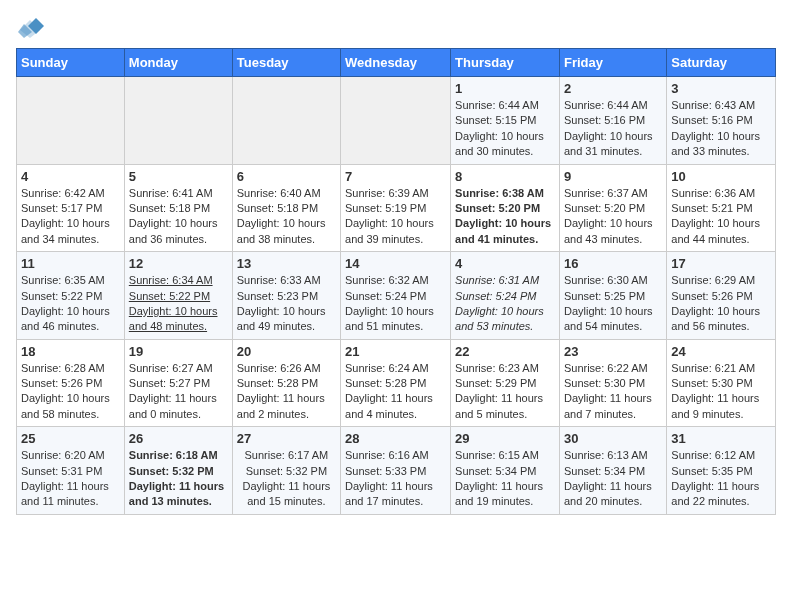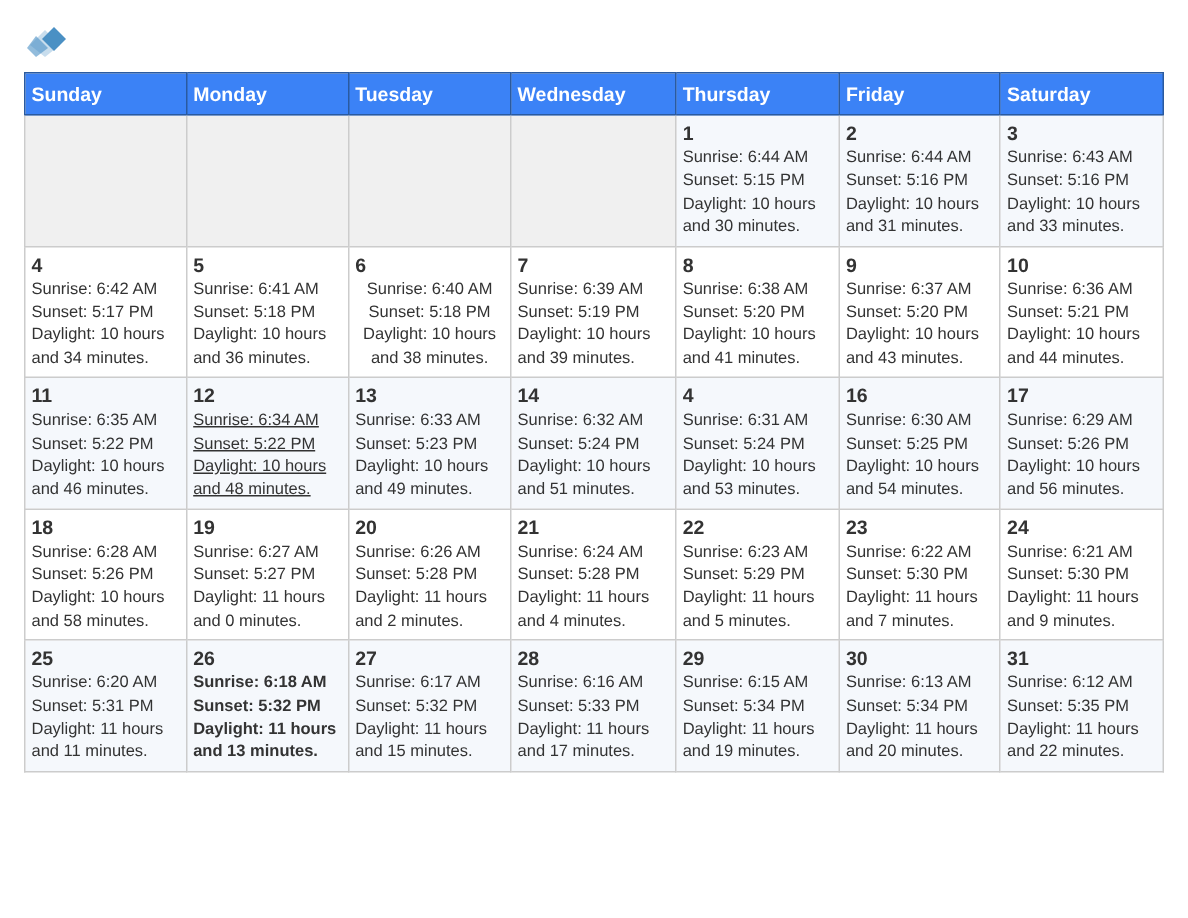--- a/index.html
+++ b/index.html
@@ -163,35 +163,35 @@
         </td>
         <td>
           <span class="day-number">5</span>
           <div class="day-info" style="white-space: pre-line;">Sunrise: 6:41 AM
 Sunset: 5:18 PM
 Daylight: 10 hours
 and 36 minutes.</div>
         </td>
         <td>
           <span class="day-number">6</span>
-          <div class="day-info" style="white-space: pre-line; text-align: center;">Sunrise: 6:40 AM
+          <div class="day-info" style="white-space: pre-line;">Sunrise: 6:40 AM
 Sunset: 5:18 PM
 Daylight: 10 hours
 and 38 minutes.</div>
         </td>
         <td>
           <span class="day-number">7</span>
           <div class="day-info" style="white-space: pre-line;">Sunrise: 6:39 AM
 Sunset: 5:19 PM
 Daylight: 10 hours
 and 39 minutes.</div>
         </td>
         <td>
           <span class="day-number">8</span>
-          <div class="day-info" style="white-space: pre-line;">Sunrise: 6:38 AM
+          <div class="day-info" style="white-space: pre-line; font-weight: bold;">Sunrise: 6:38 AM
 Sunset: 5:20 PM
 Daylight: 10 hours
 and 41 minutes.</div>
         </td>
         <td>
           <span class="day-number">9</span>
           <div class="day-info" style="white-space: pre-line;">Sunrise: 6:37 AM
 Sunset: 5:20 PM
 Daylight: 10 hours
 and 43 minutes.</div>
@@ -228,21 +228,21 @@
         </td>
         <td>
           <span class="day-number">14</span>
           <div class="day-info" style="white-space: pre-line;">Sunrise: 6:32 AM
 Sunset: 5:24 PM
 Daylight: 10 hours
 and 51 minutes.</div>
         </td>
         <td>
           <span class="day-number">4</span>
-          <div class="day-info" style="white-space: pre-line;">Sunrise: 6:31 AM
+          <div class="day-info" style="white-space: pre-line; font-style: italic;">Sunrise: 6:31 AM
 Sunset: 5:24 PM
 Daylight: 10 hours
 and 53 minutes.</div>
         </td>
         <td>
           <span class="day-number">16</span>
           <div class="day-info" style="white-space: pre-line;">Sunrise: 6:30 AM
 Sunset: 5:25 PM
 Daylight: 10 hours
 and 54 minutes.</div>
@@ -316,21 +316,21 @@
         </td>
         <td>
           <span class="day-number">26</span>
           <div class="day-info" style="white-space: pre-line; font-weight: bold;">Sunrise: 6:18 AM
 Sunset: 5:32 PM
 Daylight: 11 hours
 and 13 minutes.</div>
         </td>
         <td>
           <span class="day-number">27</span>
-          <div class="day-info" style="white-space: pre-line;">Sunrise: 6:17 AM
+          <div class="day-info" style="white-space: pre-line; text-align: center;">Sunrise: 6:17 AM
 Sunset: 5:32 PM
 Daylight: 11 hours
 and 15 minutes.</div>
         </td>
         <td>
           <span class="day-number">28</span>
           <div class="day-info" style="white-space: pre-line;">Sunrise: 6:16 AM
 Sunset: 5:33 PM
 Daylight: 11 hours
 and 17 minutes.</div>

